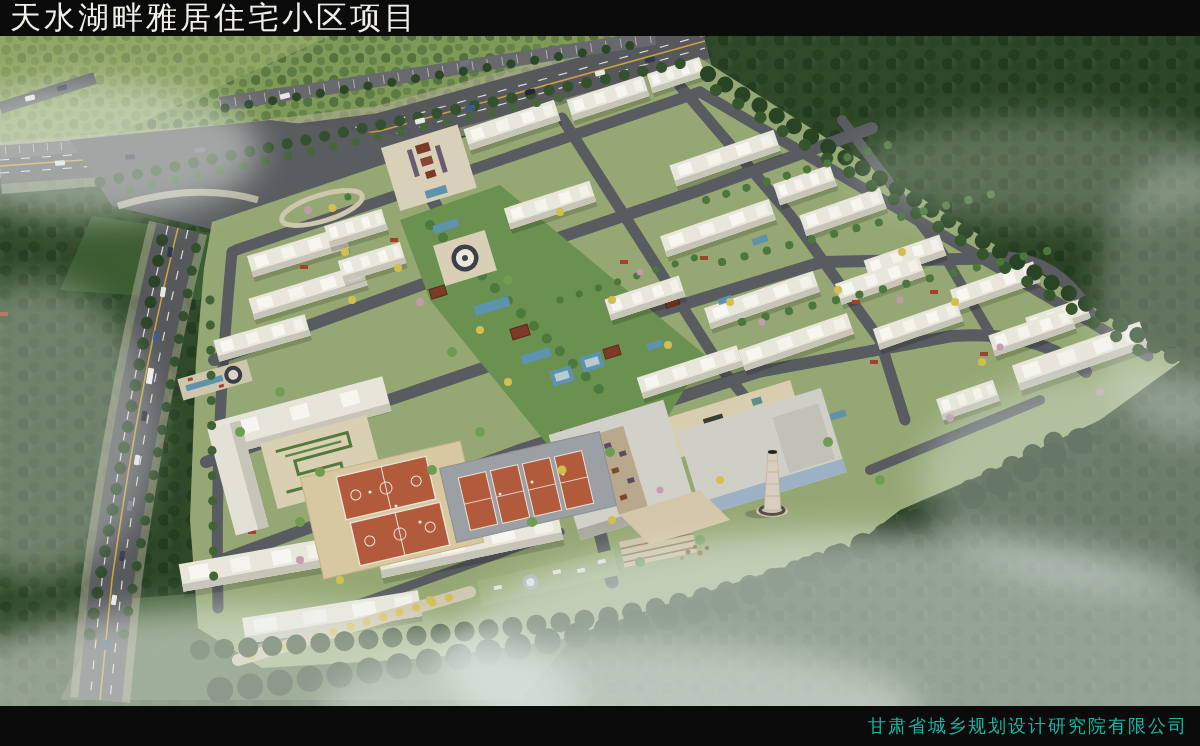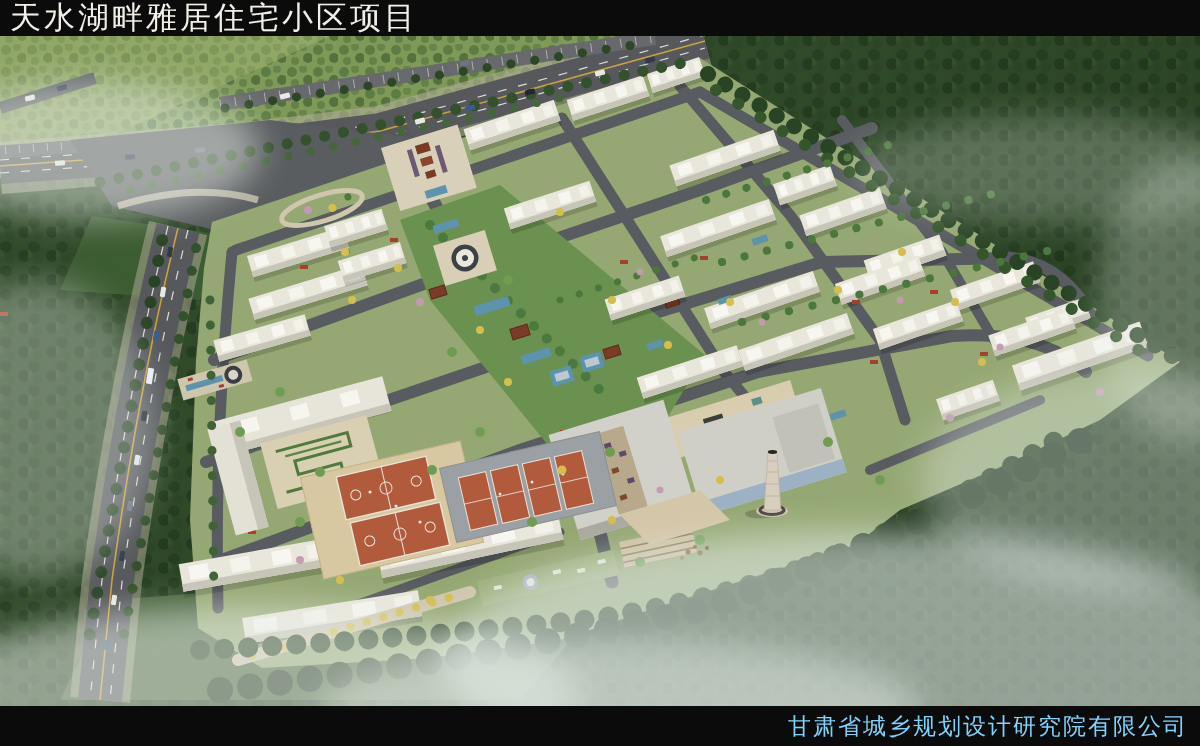--- a/index.html
+++ b/index.html
@@ -3,21 +3,21 @@
 <meta charset="utf-8">
 <style>
   html,body{margin:0;padding:0;background:#000;}
   .stage{position:relative;width:1200px;height:746px;overflow:hidden;background:#2f4827;
          font-family:"DejaVu Serif", serif;}
   .scene-svg{position:absolute;left:0;top:0;width:1200px;height:746px;display:block;}
   .bar{position:absolute;left:0;width:1200px;background:#0b0b0b;display:flex;align-items:center;}
   .bar-top{top:0;height:36px;}
   .bar-bottom{top:706px;height:40px;justify-content:flex-end;}
   .bar-title{color:#f2efe8;font-size:31px;letter-spacing:3px;padding-left:10px;white-space:nowrap;}
-  .bar-credit{color:#7dd3fc;font-size:23px;letter-spacing:2px;padding-right:12px;white-space:nowrap;}
+  .bar-credit{color:#14b8a6;font-size:18px;letter-spacing:2px;padding-right:12px;white-space:nowrap;}
 </style>
 </head>
 <body>
 
 <div class="stage">
 
 <svg class="scene-svg" viewBox="0 0 1200 746" xmlns="http://www.w3.org/2000/svg">
 <defs>
   <pattern id="canopy" width="28" height="24" patternUnits="userSpaceOnUse">
     <circle cx="6" cy="7" r="6" fill="#253f1f"></circle>

